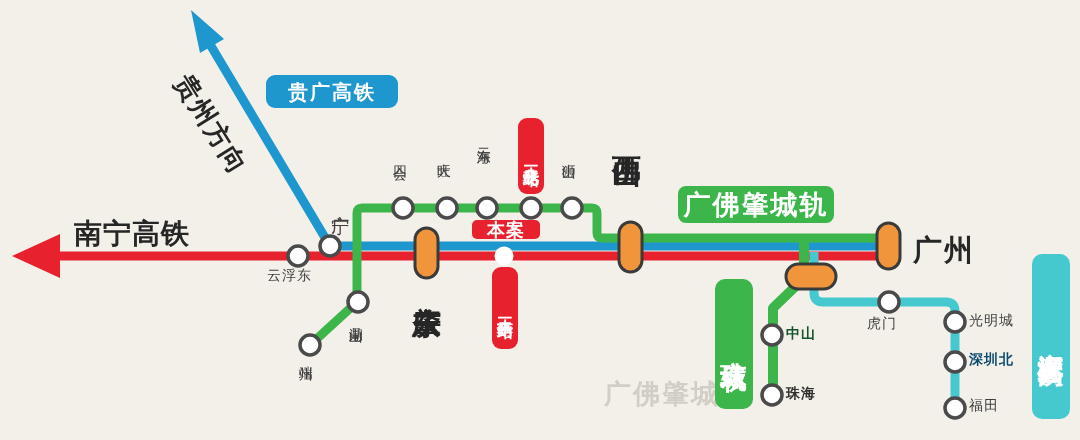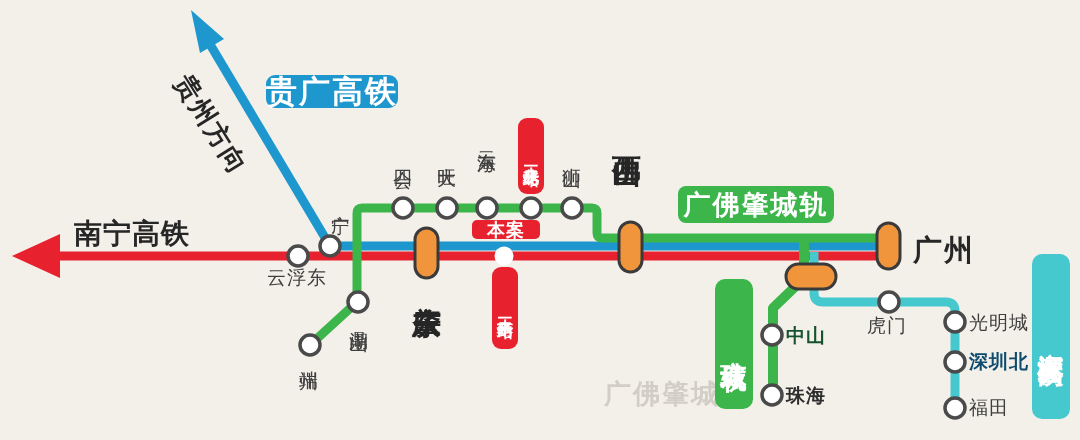--- a/index.html
+++ b/index.html
@@ -3,28 +3,28 @@
 <meta charset="utf-8">
 <style>
   html,body{margin:0;padding:0;}
   .canvas{
     position:relative;width:1080px;height:440px;overflow:hidden;
     background:#F3F0EA;
     font-family:"DejaVu Sans","Liberation Sans",sans-serif;
   }
   .abs{position:absolute;}
   .vt{writing-mode:vertical-rl;text-orientation:upright;}
-  .stn{color:#3F3F3F;font-size:19px;line-height:1.02;letter-spacing:1px;z-index:3;}
+  .stn{color:#3F3F3F;font-size:14px;line-height:1.02;letter-spacing:1px;z-index:3;}
   .big{color:#262626;font-weight:bold;z-index:3;}
   .badge{
     display:flex;align-items:center;justify-content:center;
     color:#FFFFFF;font-weight:bold;z-index:4;line-height:1.0;
   }
   .badge .vt{letter-spacing:2px;}
-  .badge-blue{background:#1E96CE;border-radius:9px;font-size:31px;letter-spacing:2px;}
+  .badge-blue{background:#1E96CE;border-radius:9px;font-size:20px;letter-spacing:2px;}
   .badge-green{background:#3CB54A;border-radius:8px;font-size:27px;letter-spacing:2px;}
   .badge-green-v{background:#3CB54A;border-radius:10px;font-size:26px;}
   .badge-teal-v{background:#46C8CF;border-radius:10px;font-size:26px;}
   .badge-red{background:#E8212E;border-radius:5px;font-size:18px;letter-spacing:1px;}
   .badge-red-v{background:#E8212E;border-radius:9px;font-size:16px;}
   .rotated{transform:rotate(58deg);transform-origin:left top;}
   .watermark{color:rgba(150,143,133,0.35);font-size:27px;font-weight:bold;letter-spacing:2px;z-index:1;margin-top:32px;}
   svg{position:absolute;left:0;top:0;z-index:2;}
 </style>
 </head>

